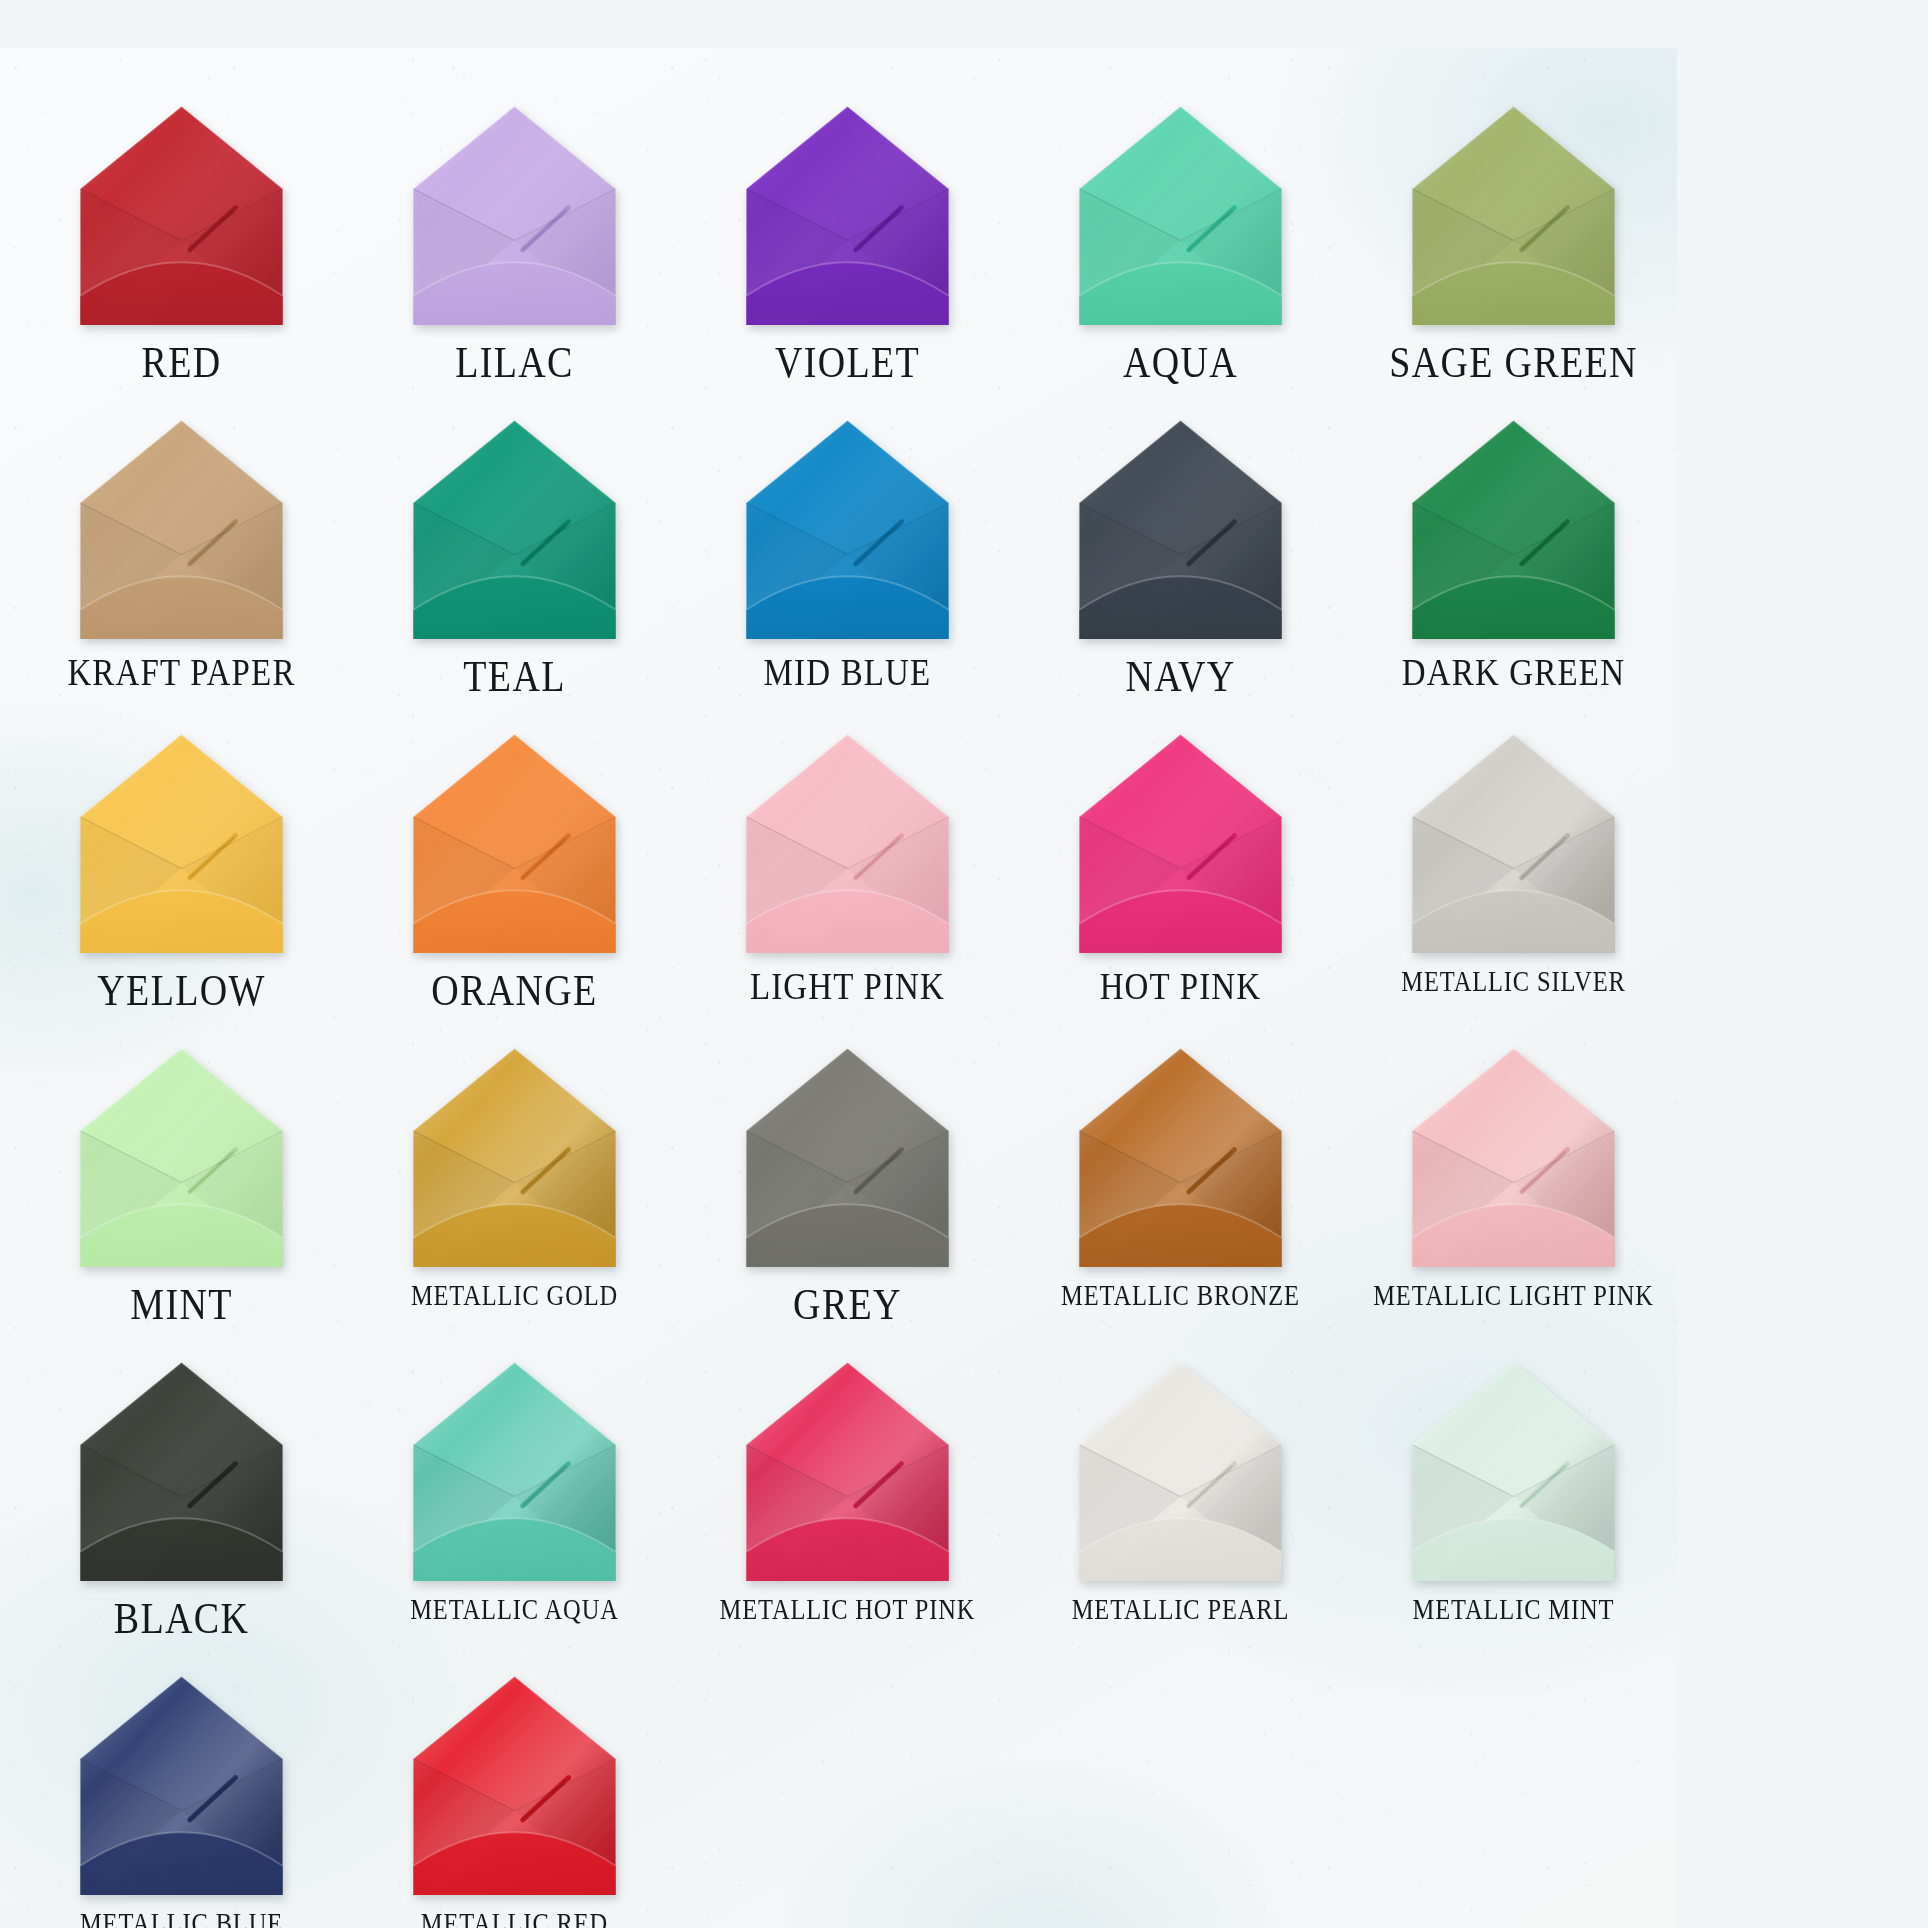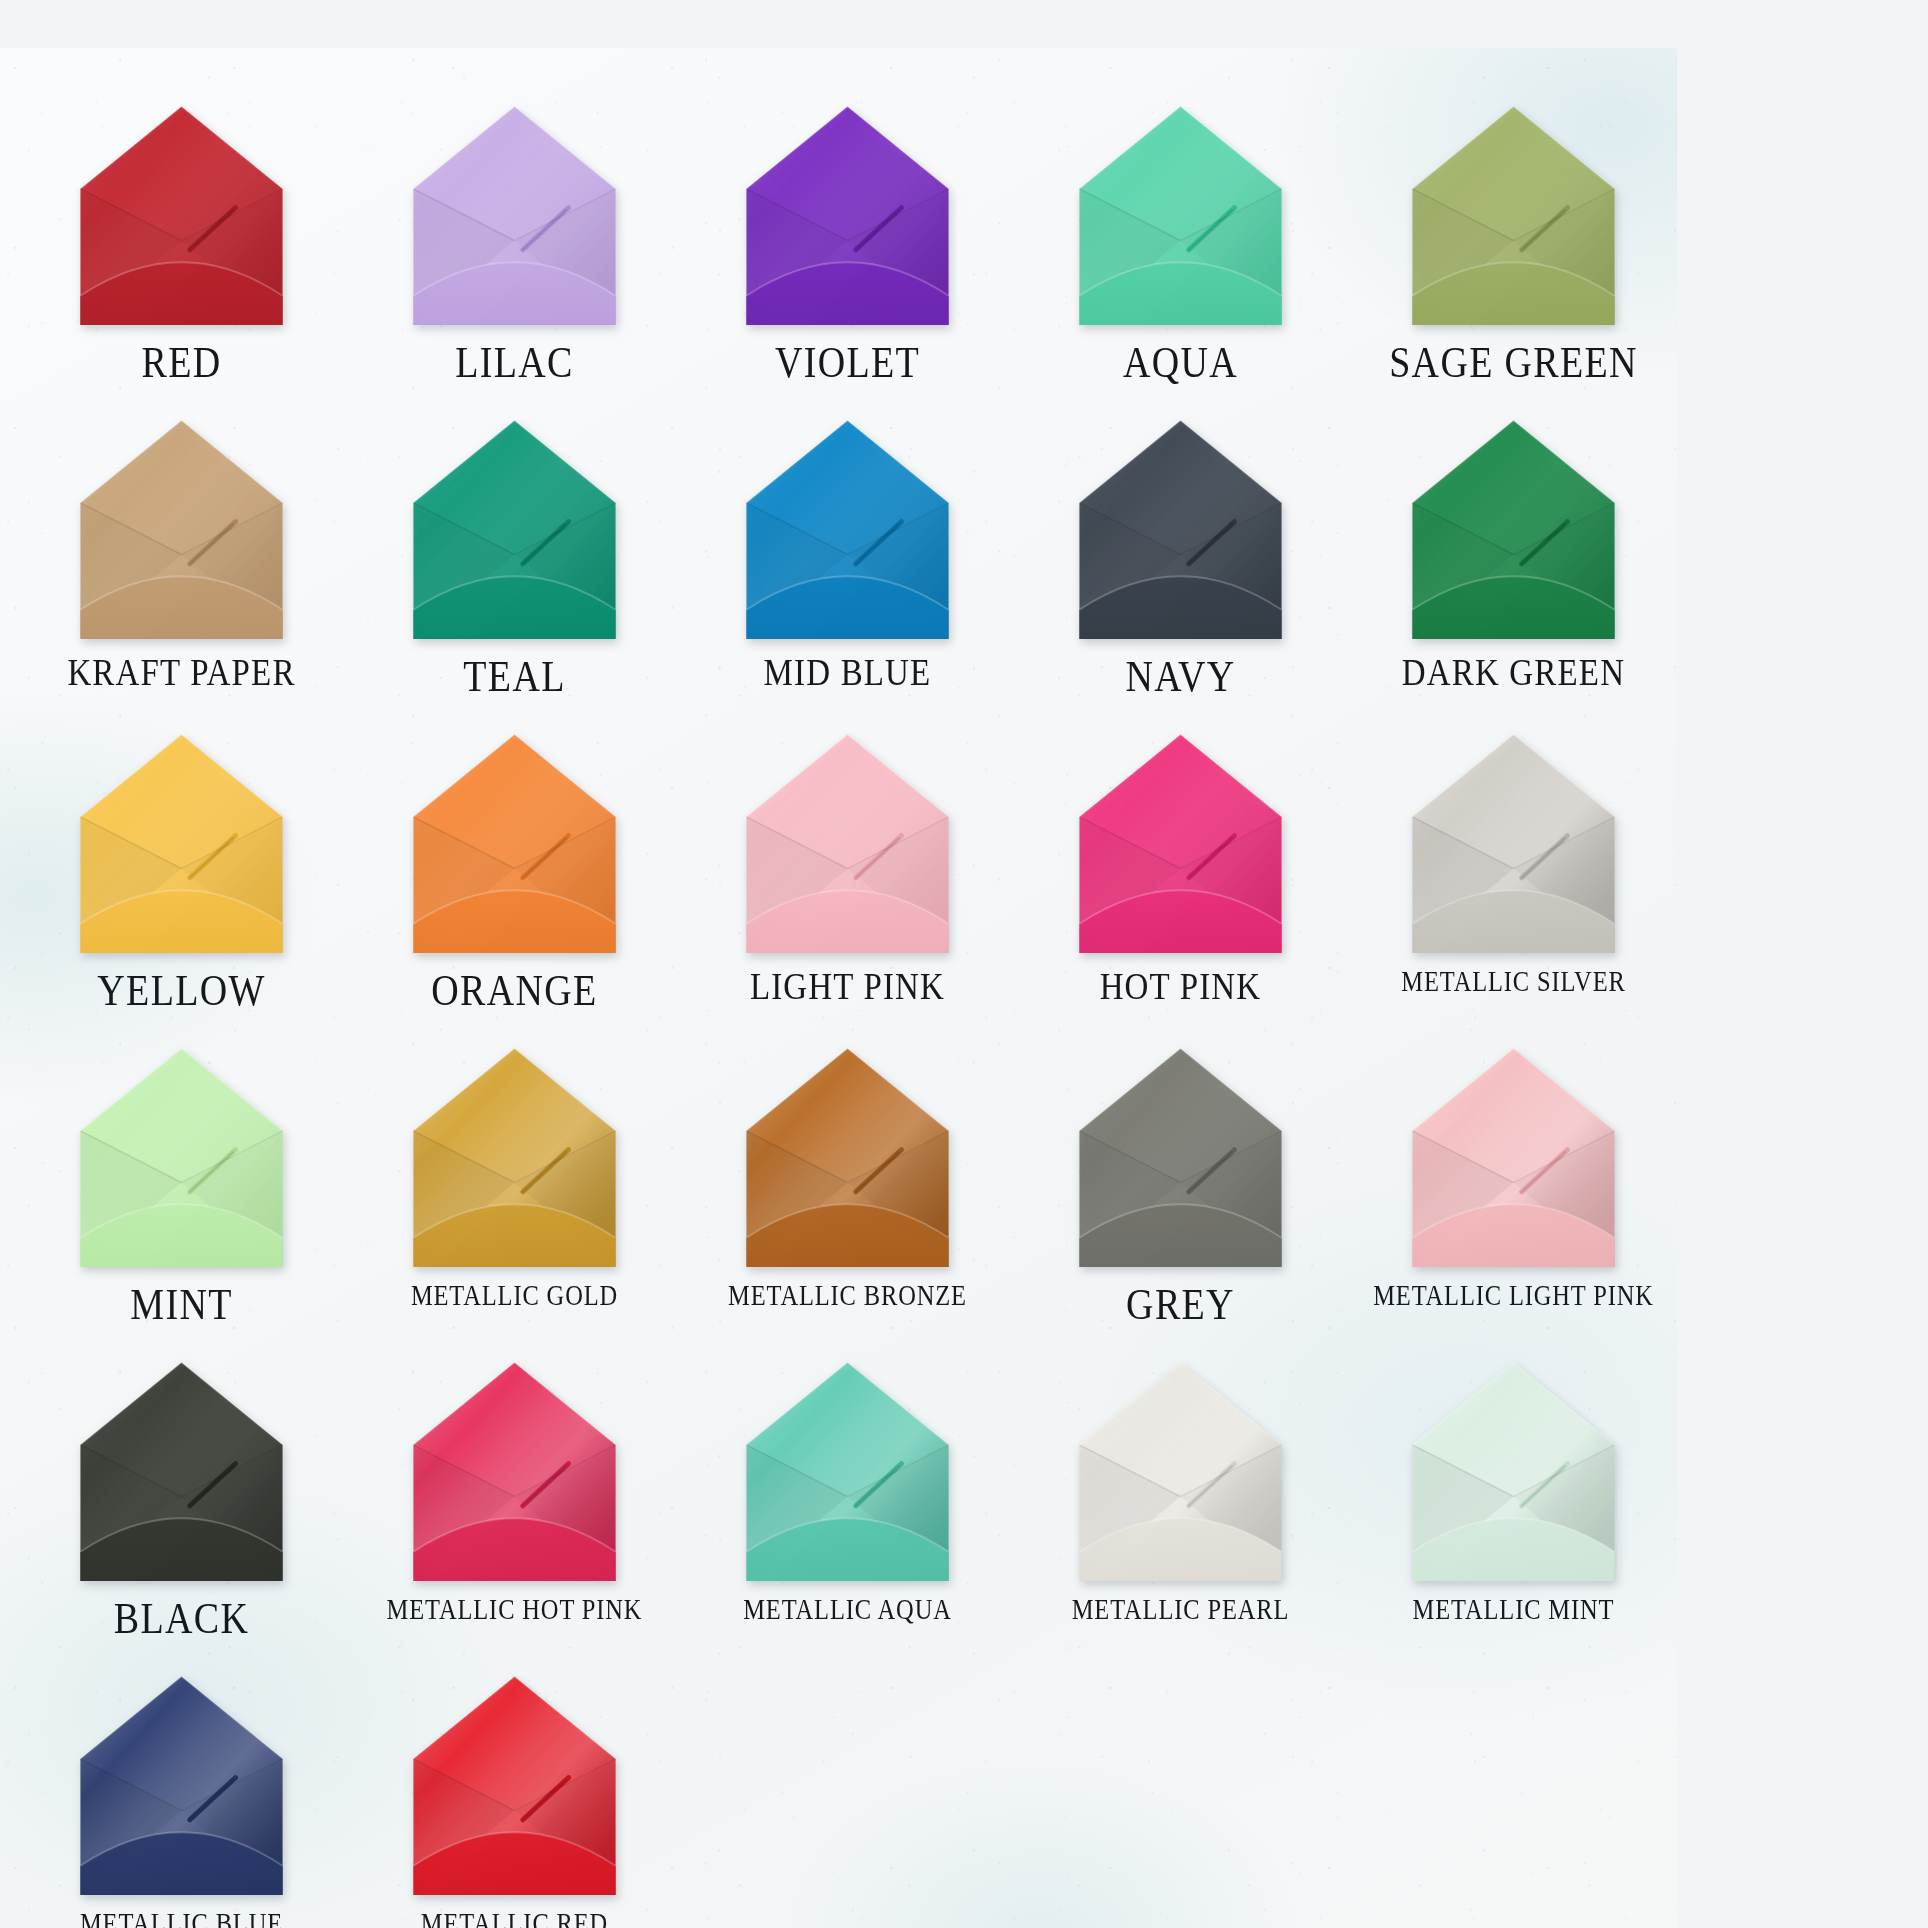--- a/index.html
+++ b/index.html
@@ -847,20 +847,65 @@
   <path d="M100 4 L186 74" fill="none" stroke="#fff" stroke-opacity=".16" stroke-width="1.4"></path>
   <path d="M100 4 L14 74" fill="none" stroke="#fff" stroke-opacity=".20" stroke-width="1.4"></path>
 </svg>
         </div>
         <div class="caption cap-xs">METALLIC GOLD</div>
       </div>
       <div class="cell">
         <div class="env-wrap">
 <svg class="env" viewBox="0 0 200 196" xmlns="http://www.w3.org/2000/svg">
   <defs>
+    <linearGradient id="g18b" x1="0" y1="0" x2="1" y2="1">
+      <stop offset="0%" stop-color="#7A7A73" stop-opacity="1"></stop>
+      <stop offset="45%" stop-color="#7A7A73" stop-opacity=".94"></stop>
+      <stop offset="100%" stop-color="#6D6D67" stop-opacity="1"></stop>
+    </linearGradient>
+    <linearGradient id="g18m" x1="0" y1="0" x2="1" y2="1">
+      <stop offset="0%" stop-color="#ffffff" stop-opacity="0.1"></stop>
+      <stop offset="28%" stop-color="#ffffff" stop-opacity="0"></stop>
+      <stop offset="58%" stop-color="#ffffff" stop-opacity="0.05"></stop>
+      <stop offset="100%" stop-color="#000000" stop-opacity="0.04"></stop>
+    </linearGradient>
+    <linearGradient id="g18f" x1="0" y1="0" x2="0" y2="1">
+      <stop offset="0%" stop-color="#73736C"></stop>
+      <stop offset="100%" stop-color="#6D6D67"></stop>
+    </linearGradient>
+  </defs>
+
+  <g>
+    <path d="M100 4 L186 74 L186 190 L14 190 L14 74 Z" fill="url(#g18b)"></path>
+    <path d="M100 4 L186 74 L186 190 L14 190 L14 74 Z" fill="url(#g18m)"></path>
+  </g>
+
+  <path d="M14 74 L14 190 L100 118 Z" fill="#000" opacity="0.045"></path>
+
+  <path d="M186 74 L186 190 L100 118 Z" fill="#000" opacity="0.028"></path>
+
+  <path d="M14 190 L14 165 Q100 108 186 165 L186 190 Z" fill="url(#g18f)" opacity=".95"></path>
+  <path d="M14 165 Q100 108 186 165" fill="none" stroke="#ffffff" stroke-opacity=".22" stroke-width="1.6"></path>
+
+  <path d="M107 126 Q122 112 146 90" fill="none" stroke="#5E5E58" stroke-width="4.2" stroke-linecap="round" opacity=".9"></path>
+  <path d="M107 126 Q120 114 144 92" fill="none" stroke="#000" stroke-opacity=".10" stroke-width="1.6" stroke-linecap="round"></path>
+
+  <path d="M14 74 L100 118" fill="none" stroke="#000" stroke-opacity=".10" stroke-width="1.2"></path>
+  <path d="M186 74 L100 118" fill="none" stroke="#000" stroke-opacity=".07" stroke-width="1.2"></path>
+
+  <path d="M100 4 L186 74" fill="none" stroke="#fff" stroke-opacity=".16" stroke-width="1.4"></path>
+  <path d="M100 4 L14 74" fill="none" stroke="#fff" stroke-opacity=".20" stroke-width="1.4"></path>
+</svg>
+        </div>
+        <div class="caption cap-lg">GREY</div>
+      </div>
+      <div class="cell">
+        <div class="env-wrap">
+<svg class="env" viewBox="0 0 200 196" xmlns="http://www.w3.org/2000/svg">
+  <defs>
     <linearGradient id="g17b" x1="0" y1="0" x2="1" y2="1">
       <stop offset="0%" stop-color="#BA6C26" stop-opacity="1"></stop>
       <stop offset="45%" stop-color="#BA6C26" stop-opacity=".94"></stop>
       <stop offset="100%" stop-color="#A85E1D" stop-opacity="1"></stop>
     </linearGradient>
     <linearGradient id="g17m" x1="0" y1="0" x2="1" y2="1">
       <stop offset="0%" stop-color="#ffffff" stop-opacity="0.34"></stop>
       <stop offset="28%" stop-color="#ffffff" stop-opacity="0"></stop>
       <stop offset="58%" stop-color="#ffffff" stop-opacity="0.22"></stop>
       <stop offset="100%" stop-color="#000000" stop-opacity="0.1"></stop>
@@ -892,65 +937,20 @@
   <path d="M100 4 L186 74" fill="none" stroke="#fff" stroke-opacity=".16" stroke-width="1.4"></path>
   <path d="M100 4 L14 74" fill="none" stroke="#fff" stroke-opacity=".20" stroke-width="1.4"></path>
 </svg>
         </div>
         <div class="caption cap-xs">METALLIC BRONZE</div>
       </div>
       <div class="cell">
         <div class="env-wrap">
 <svg class="env" viewBox="0 0 200 196" xmlns="http://www.w3.org/2000/svg">
   <defs>
-    <linearGradient id="g18b" x1="0" y1="0" x2="1" y2="1">
-      <stop offset="0%" stop-color="#7A7A73" stop-opacity="1"></stop>
-      <stop offset="45%" stop-color="#7A7A73" stop-opacity=".94"></stop>
-      <stop offset="100%" stop-color="#6D6D67" stop-opacity="1"></stop>
-    </linearGradient>
-    <linearGradient id="g18m" x1="0" y1="0" x2="1" y2="1">
-      <stop offset="0%" stop-color="#ffffff" stop-opacity="0.1"></stop>
-      <stop offset="28%" stop-color="#ffffff" stop-opacity="0"></stop>
-      <stop offset="58%" stop-color="#ffffff" stop-opacity="0.05"></stop>
-      <stop offset="100%" stop-color="#000000" stop-opacity="0.04"></stop>
-    </linearGradient>
-    <linearGradient id="g18f" x1="0" y1="0" x2="0" y2="1">
-      <stop offset="0%" stop-color="#73736C"></stop>
-      <stop offset="100%" stop-color="#6D6D67"></stop>
-    </linearGradient>
-  </defs>
-
-  <g>
-    <path d="M100 4 L186 74 L186 190 L14 190 L14 74 Z" fill="url(#g18b)"></path>
-    <path d="M100 4 L186 74 L186 190 L14 190 L14 74 Z" fill="url(#g18m)"></path>
-  </g>
-
-  <path d="M14 74 L14 190 L100 118 Z" fill="#000" opacity="0.045"></path>
-
-  <path d="M186 74 L186 190 L100 118 Z" fill="#000" opacity="0.028"></path>
-
-  <path d="M14 190 L14 165 Q100 108 186 165 L186 190 Z" fill="url(#g18f)" opacity=".95"></path>
-  <path d="M14 165 Q100 108 186 165" fill="none" stroke="#ffffff" stroke-opacity=".22" stroke-width="1.6"></path>
-
-  <path d="M107 126 Q122 112 146 90" fill="none" stroke="#5E5E58" stroke-width="4.2" stroke-linecap="round" opacity=".9"></path>
-  <path d="M107 126 Q120 114 144 92" fill="none" stroke="#000" stroke-opacity=".10" stroke-width="1.6" stroke-linecap="round"></path>
-
-  <path d="M14 74 L100 118" fill="none" stroke="#000" stroke-opacity=".10" stroke-width="1.2"></path>
-  <path d="M186 74 L100 118" fill="none" stroke="#000" stroke-opacity=".07" stroke-width="1.2"></path>
-
-  <path d="M100 4 L186 74" fill="none" stroke="#fff" stroke-opacity=".16" stroke-width="1.4"></path>
-  <path d="M100 4 L14 74" fill="none" stroke="#fff" stroke-opacity=".20" stroke-width="1.4"></path>
-</svg>
-        </div>
-        <div class="caption cap-lg">GREY</div>
-      </div>
-      <div class="cell">
-        <div class="env-wrap">
-<svg class="env" viewBox="0 0 200 196" xmlns="http://www.w3.org/2000/svg">
-  <defs>
     <linearGradient id="g20b" x1="0" y1="0" x2="1" y2="1">
       <stop offset="0%" stop-color="#F6BFC2" stop-opacity="1"></stop>
       <stop offset="45%" stop-color="#F6BFC2" stop-opacity=".94"></stop>
       <stop offset="100%" stop-color="#EDB1B5" stop-opacity="1"></stop>
     </linearGradient>
     <linearGradient id="g20m" x1="0" y1="0" x2="1" y2="1">
       <stop offset="0%" stop-color="#ffffff" stop-opacity="0.34"></stop>
       <stop offset="28%" stop-color="#ffffff" stop-opacity="0"></stop>
       <stop offset="58%" stop-color="#ffffff" stop-opacity="0.22"></stop>
       <stop offset="100%" stop-color="#000000" stop-opacity="0.1"></stop>
@@ -1027,20 +1027,65 @@
   <path d="M100 4 L186 74" fill="none" stroke="#fff" stroke-opacity=".16" stroke-width="1.4"></path>
   <path d="M100 4 L14 74" fill="none" stroke="#fff" stroke-opacity=".20" stroke-width="1.4"></path>
 </svg>
         </div>
         <div class="caption cap-lg">BLACK</div>
       </div>
       <div class="cell">
         <div class="env-wrap">
 <svg class="env" viewBox="0 0 200 196" xmlns="http://www.w3.org/2000/svg">
   <defs>
+    <linearGradient id="g22b" x1="0" y1="0" x2="1" y2="1">
+      <stop offset="0%" stop-color="#62CDB5" stop-opacity="1"></stop>
+      <stop offset="45%" stop-color="#62CDB5" stop-opacity=".94"></stop>
+      <stop offset="100%" stop-color="#51BFA6" stop-opacity="1"></stop>
+    </linearGradient>
+    <linearGradient id="g22m" x1="0" y1="0" x2="1" y2="1">
+      <stop offset="0%" stop-color="#ffffff" stop-opacity="0.34"></stop>
+      <stop offset="28%" stop-color="#ffffff" stop-opacity="0"></stop>
+      <stop offset="58%" stop-color="#ffffff" stop-opacity="0.22"></stop>
+      <stop offset="100%" stop-color="#000000" stop-opacity="0.1"></stop>
+    </linearGradient>
+    <linearGradient id="g22f" x1="0" y1="0" x2="0" y2="1">
+      <stop offset="0%" stop-color="#5AC6AE"></stop>
+      <stop offset="100%" stop-color="#51BFA6"></stop>
+    </linearGradient>
+  </defs>
+
+  <g>
+    <path d="M100 4 L186 74 L186 190 L14 190 L14 74 Z" fill="url(#g22b)"></path>
+    <path d="M100 4 L186 74 L186 190 L14 190 L14 74 Z" fill="url(#g22m)"></path>
+  </g>
+
+  <path d="M14 74 L14 190 L100 118 Z" fill="#000" opacity="0.055"></path>
+
+  <path d="M186 74 L186 190 L100 118 Z" fill="#000" opacity="0.035"></path>
+
+  <path d="M14 190 L14 165 Q100 108 186 165 L186 190 Z" fill="url(#g22f)" opacity=".95"></path>
+  <path d="M14 165 Q100 108 186 165" fill="none" stroke="#ffffff" stroke-opacity=".22" stroke-width="1.6"></path>
+
+  <path d="M107 126 Q122 112 146 90" fill="none" stroke="#3FAE94" stroke-width="4.2" stroke-linecap="round" opacity=".9"></path>
+  <path d="M107 126 Q120 114 144 92" fill="none" stroke="#000" stroke-opacity=".10" stroke-width="1.6" stroke-linecap="round"></path>
+
+  <path d="M14 74 L100 118" fill="none" stroke="#000" stroke-opacity=".10" stroke-width="1.2"></path>
+  <path d="M186 74 L100 118" fill="none" stroke="#000" stroke-opacity=".07" stroke-width="1.2"></path>
+
+  <path d="M100 4 L186 74" fill="none" stroke="#fff" stroke-opacity=".16" stroke-width="1.4"></path>
+  <path d="M100 4 L14 74" fill="none" stroke="#fff" stroke-opacity=".20" stroke-width="1.4"></path>
+</svg>
+        </div>
+        <div class="caption cap-xs">METALLIC AQUA</div>
+      </div>
+      <div class="cell">
+        <div class="env-wrap">
+<svg class="env" viewBox="0 0 200 196" xmlns="http://www.w3.org/2000/svg">
+  <defs>
     <linearGradient id="g21b" x1="0" y1="0" x2="1" y2="1">
       <stop offset="0%" stop-color="#E8305C" stop-opacity="1"></stop>
       <stop offset="45%" stop-color="#E8305C" stop-opacity=".94"></stop>
       <stop offset="100%" stop-color="#D52451" stop-opacity="1"></stop>
     </linearGradient>
     <linearGradient id="g21m" x1="0" y1="0" x2="1" y2="1">
       <stop offset="0%" stop-color="#ffffff" stop-opacity="0.34"></stop>
       <stop offset="28%" stop-color="#ffffff" stop-opacity="0"></stop>
       <stop offset="58%" stop-color="#ffffff" stop-opacity="0.22"></stop>
       <stop offset="100%" stop-color="#000000" stop-opacity="0.1"></stop>
@@ -1072,65 +1117,20 @@
   <path d="M100 4 L186 74" fill="none" stroke="#fff" stroke-opacity=".16" stroke-width="1.4"></path>
   <path d="M100 4 L14 74" fill="none" stroke="#fff" stroke-opacity=".20" stroke-width="1.4"></path>
 </svg>
         </div>
         <div class="caption cap-xs">METALLIC HOT PINK</div>
       </div>
       <div class="cell">
         <div class="env-wrap">
 <svg class="env" viewBox="0 0 200 196" xmlns="http://www.w3.org/2000/svg">
   <defs>
-    <linearGradient id="g22b" x1="0" y1="0" x2="1" y2="1">
-      <stop offset="0%" stop-color="#62CDB5" stop-opacity="1"></stop>
-      <stop offset="45%" stop-color="#62CDB5" stop-opacity=".94"></stop>
-      <stop offset="100%" stop-color="#51BFA6" stop-opacity="1"></stop>
-    </linearGradient>
-    <linearGradient id="g22m" x1="0" y1="0" x2="1" y2="1">
-      <stop offset="0%" stop-color="#ffffff" stop-opacity="0.34"></stop>
-      <stop offset="28%" stop-color="#ffffff" stop-opacity="0"></stop>
-      <stop offset="58%" stop-color="#ffffff" stop-opacity="0.22"></stop>
-      <stop offset="100%" stop-color="#000000" stop-opacity="0.1"></stop>
-    </linearGradient>
-    <linearGradient id="g22f" x1="0" y1="0" x2="0" y2="1">
-      <stop offset="0%" stop-color="#5AC6AE"></stop>
-      <stop offset="100%" stop-color="#51BFA6"></stop>
-    </linearGradient>
-  </defs>
-
-  <g>
-    <path d="M100 4 L186 74 L186 190 L14 190 L14 74 Z" fill="url(#g22b)"></path>
-    <path d="M100 4 L186 74 L186 190 L14 190 L14 74 Z" fill="url(#g22m)"></path>
-  </g>
-
-  <path d="M14 74 L14 190 L100 118 Z" fill="#000" opacity="0.055"></path>
-
-  <path d="M186 74 L186 190 L100 118 Z" fill="#000" opacity="0.035"></path>
-
-  <path d="M14 190 L14 165 Q100 108 186 165 L186 190 Z" fill="url(#g22f)" opacity=".95"></path>
-  <path d="M14 165 Q100 108 186 165" fill="none" stroke="#ffffff" stroke-opacity=".22" stroke-width="1.6"></path>
-
-  <path d="M107 126 Q122 112 146 90" fill="none" stroke="#3FAE94" stroke-width="4.2" stroke-linecap="round" opacity=".9"></path>
-  <path d="M107 126 Q120 114 144 92" fill="none" stroke="#000" stroke-opacity=".10" stroke-width="1.6" stroke-linecap="round"></path>
-
-  <path d="M14 74 L100 118" fill="none" stroke="#000" stroke-opacity=".10" stroke-width="1.2"></path>
-  <path d="M186 74 L100 118" fill="none" stroke="#000" stroke-opacity=".07" stroke-width="1.2"></path>
-
-  <path d="M100 4 L186 74" fill="none" stroke="#fff" stroke-opacity=".16" stroke-width="1.4"></path>
-  <path d="M100 4 L14 74" fill="none" stroke="#fff" stroke-opacity=".20" stroke-width="1.4"></path>
-</svg>
-        </div>
-        <div class="caption cap-xs">METALLIC AQUA</div>
-      </div>
-      <div class="cell">
-        <div class="env-wrap">
-<svg class="env" viewBox="0 0 200 196" xmlns="http://www.w3.org/2000/svg">
-  <defs>
     <linearGradient id="g24b" x1="0" y1="0" x2="1" y2="1">
       <stop offset="0%" stop-color="#EAE8E2" stop-opacity="1"></stop>
       <stop offset="45%" stop-color="#EAE8E2" stop-opacity=".94"></stop>
       <stop offset="100%" stop-color="#DEDCD5" stop-opacity="1"></stop>
     </linearGradient>
     <linearGradient id="g24m" x1="0" y1="0" x2="1" y2="1">
       <stop offset="0%" stop-color="#ffffff" stop-opacity="0.34"></stop>
       <stop offset="28%" stop-color="#ffffff" stop-opacity="0"></stop>
       <stop offset="58%" stop-color="#ffffff" stop-opacity="0.22"></stop>
       <stop offset="100%" stop-color="#000000" stop-opacity="0.1"></stop>

